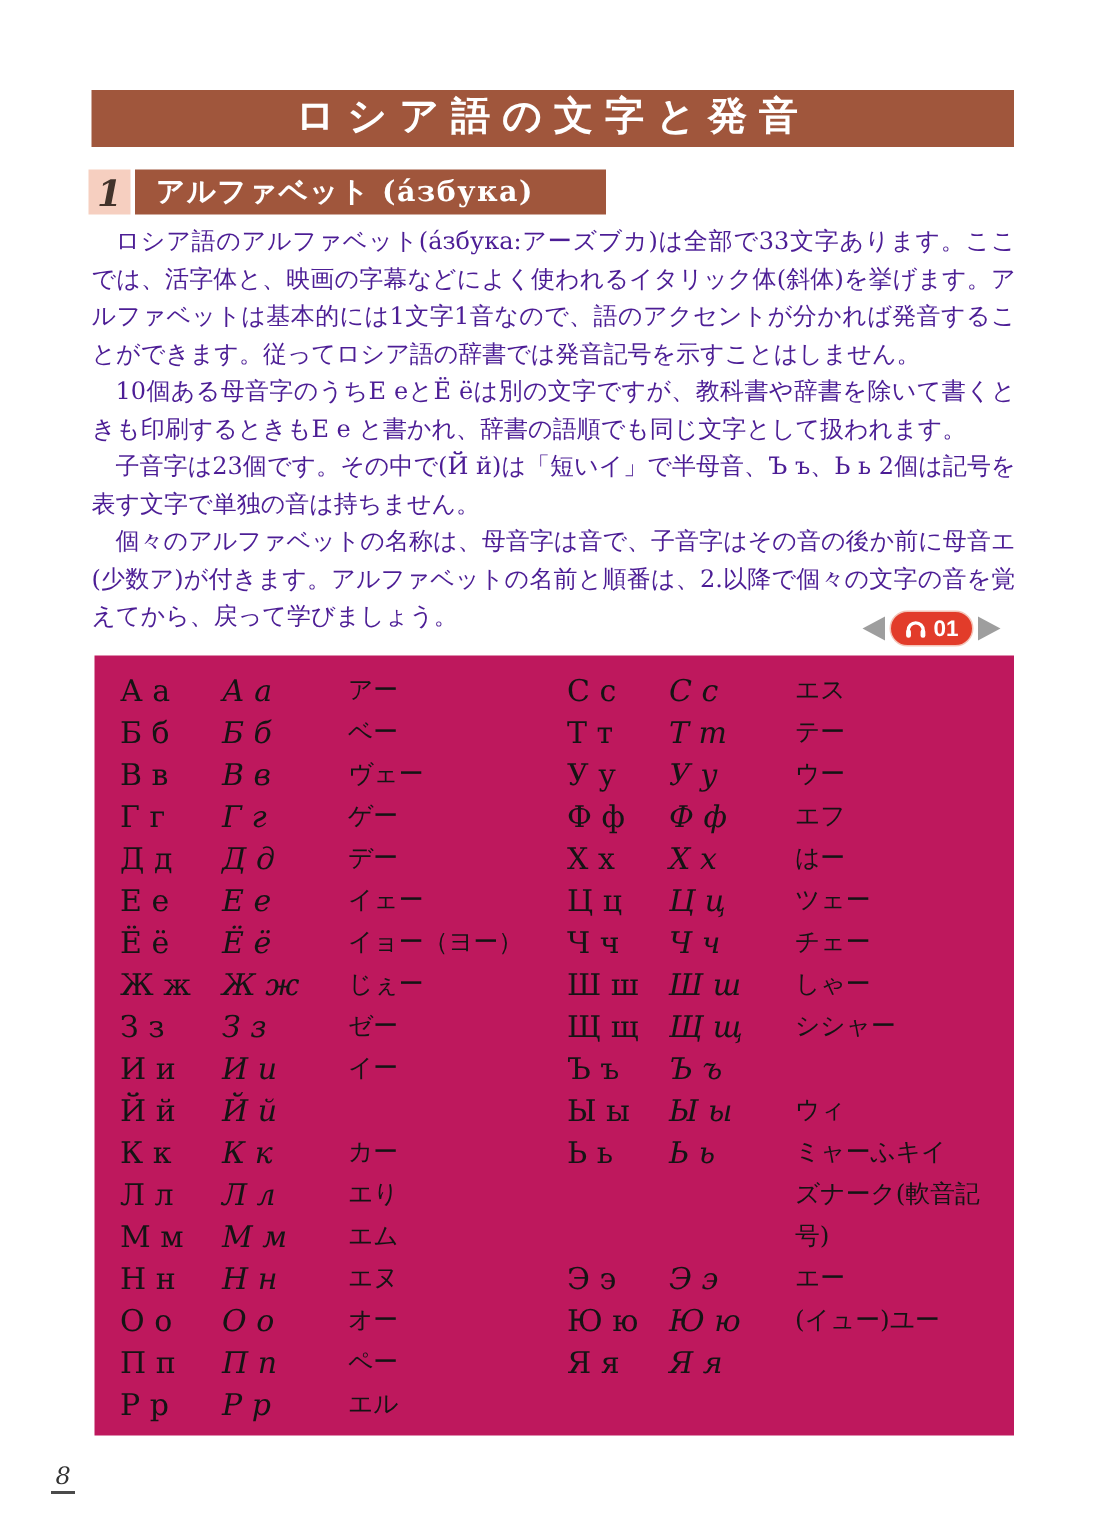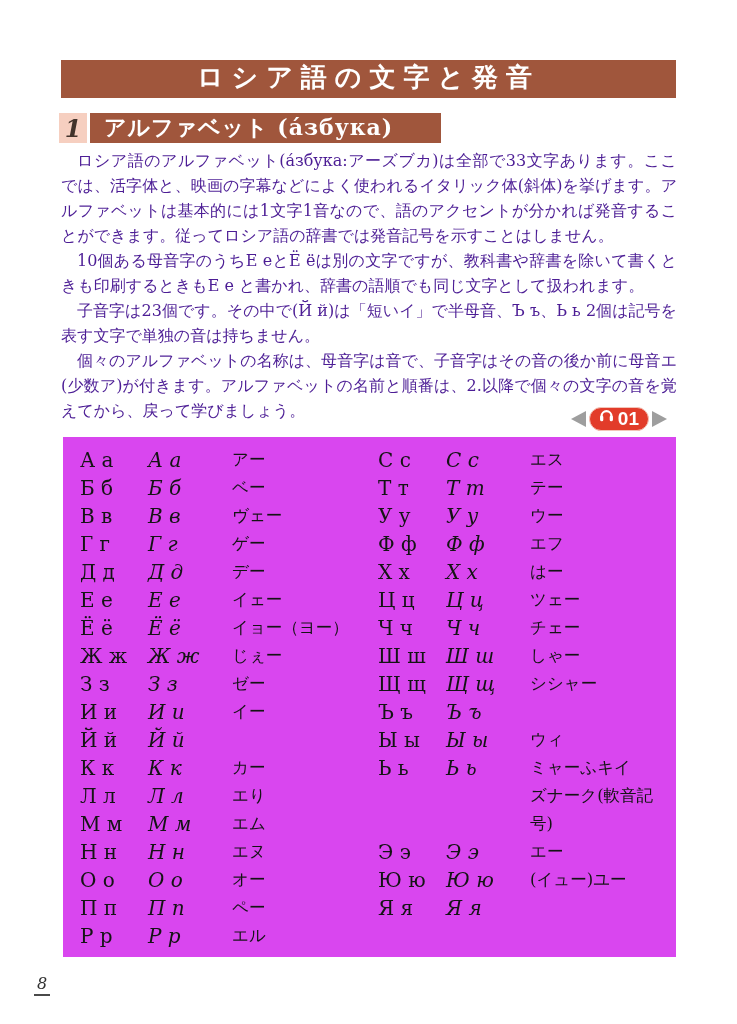--- a/index.html
+++ b/index.html
@@ -11,39 +11,39 @@
     position:absolute; left:61px; top:60px; width:615px; height:38px;
     background:#a0563c; color:#fff; display:flex; justify-content:center;
     font-size:26px; font-weight:bold; letter-spacing:8px;
   }
   .section-head { position:absolute; left:59px; top:113px; display:flex; height:30px; }
   .sec-num {
     width:28px; background:#f6cfc0; color:#42332b; font-style:italic; font-weight:bold;
     font-size:24px; display:flex; align-items:center; justify-content:center; margin-right:3px;
   }
   .sec-bar {
-    background:#a0563c; color:#fff; font-size:22px; font-weight:bold;
+    background:#a0563c; color:#fff; font-size:19px; font-weight:bold;
     display:flex; align-items:center; padding:0 48px 0 14px; letter-spacing:1px;
   }
   .body-text {
     position:absolute; left:61px; top:148px; width:616px;
     font-size:16px; line-height:25px; text-align:justify; color:#4c1d95;
   }
   .body-text p { margin:0; text-indent:1em; }
   .audio-row { position:absolute; top:407px; right:70px; display:flex; align-items:center; gap:3px; }
   .tri-left  { width:0; height:0; border-top:8px solid transparent; border-bottom:8px solid transparent; border-right:15px solid #9e9e9e; }
   .tri-right { width:0; height:0; border-top:8px solid transparent; border-bottom:8px solid transparent; border-left:15px solid #9e9e9e; }
   .audio-pill {
     background:#e23c2a; border:1px solid #f3c4b8; border-radius:12px; height:22px;
-    padding:0 9px; display:flex; gap:4px;
-    color:#fff; font-family:"Liberation Sans", sans-serif; font-weight:bold; font-size:19px;
+    padding:0 9px; display:flex; align-items:center; gap:4px;
+    color:#fff; font-family:"Liberation Sans", sans-serif; font-weight:bold; font-size:15px;
   }
   .alphabet-panel {
     position:absolute; left:63px; top:437px; width:613px; height:520px;
-    background:#d946ef; display:flex; padding:9px 0 0 17px; box-sizing:border-box;
+    background:#be185d; display:flex; padding:9px 0 0 17px; box-sizing:border-box;
   }
   .col { width:298px; }
   .letter-row { display:grid; grid-template-columns:68px 84px auto; line-height:28px; font-size:20px; color:#141414; }
   .cy-print { font-family:"DejaVu Serif", serif; }
   .cy-it { font-family:"DejaVu Serif", serif; font-style:italic; }
   .reading { font-size:16.5px; line-height:28px; white-space:pre-line; }
   .page-num {
     position:absolute; left:34px; top:974px; font-style:italic; font-size:16px; color:#333;
     border-bottom:2px solid #4a4a4a; padding:0 3px 1px;
   }

